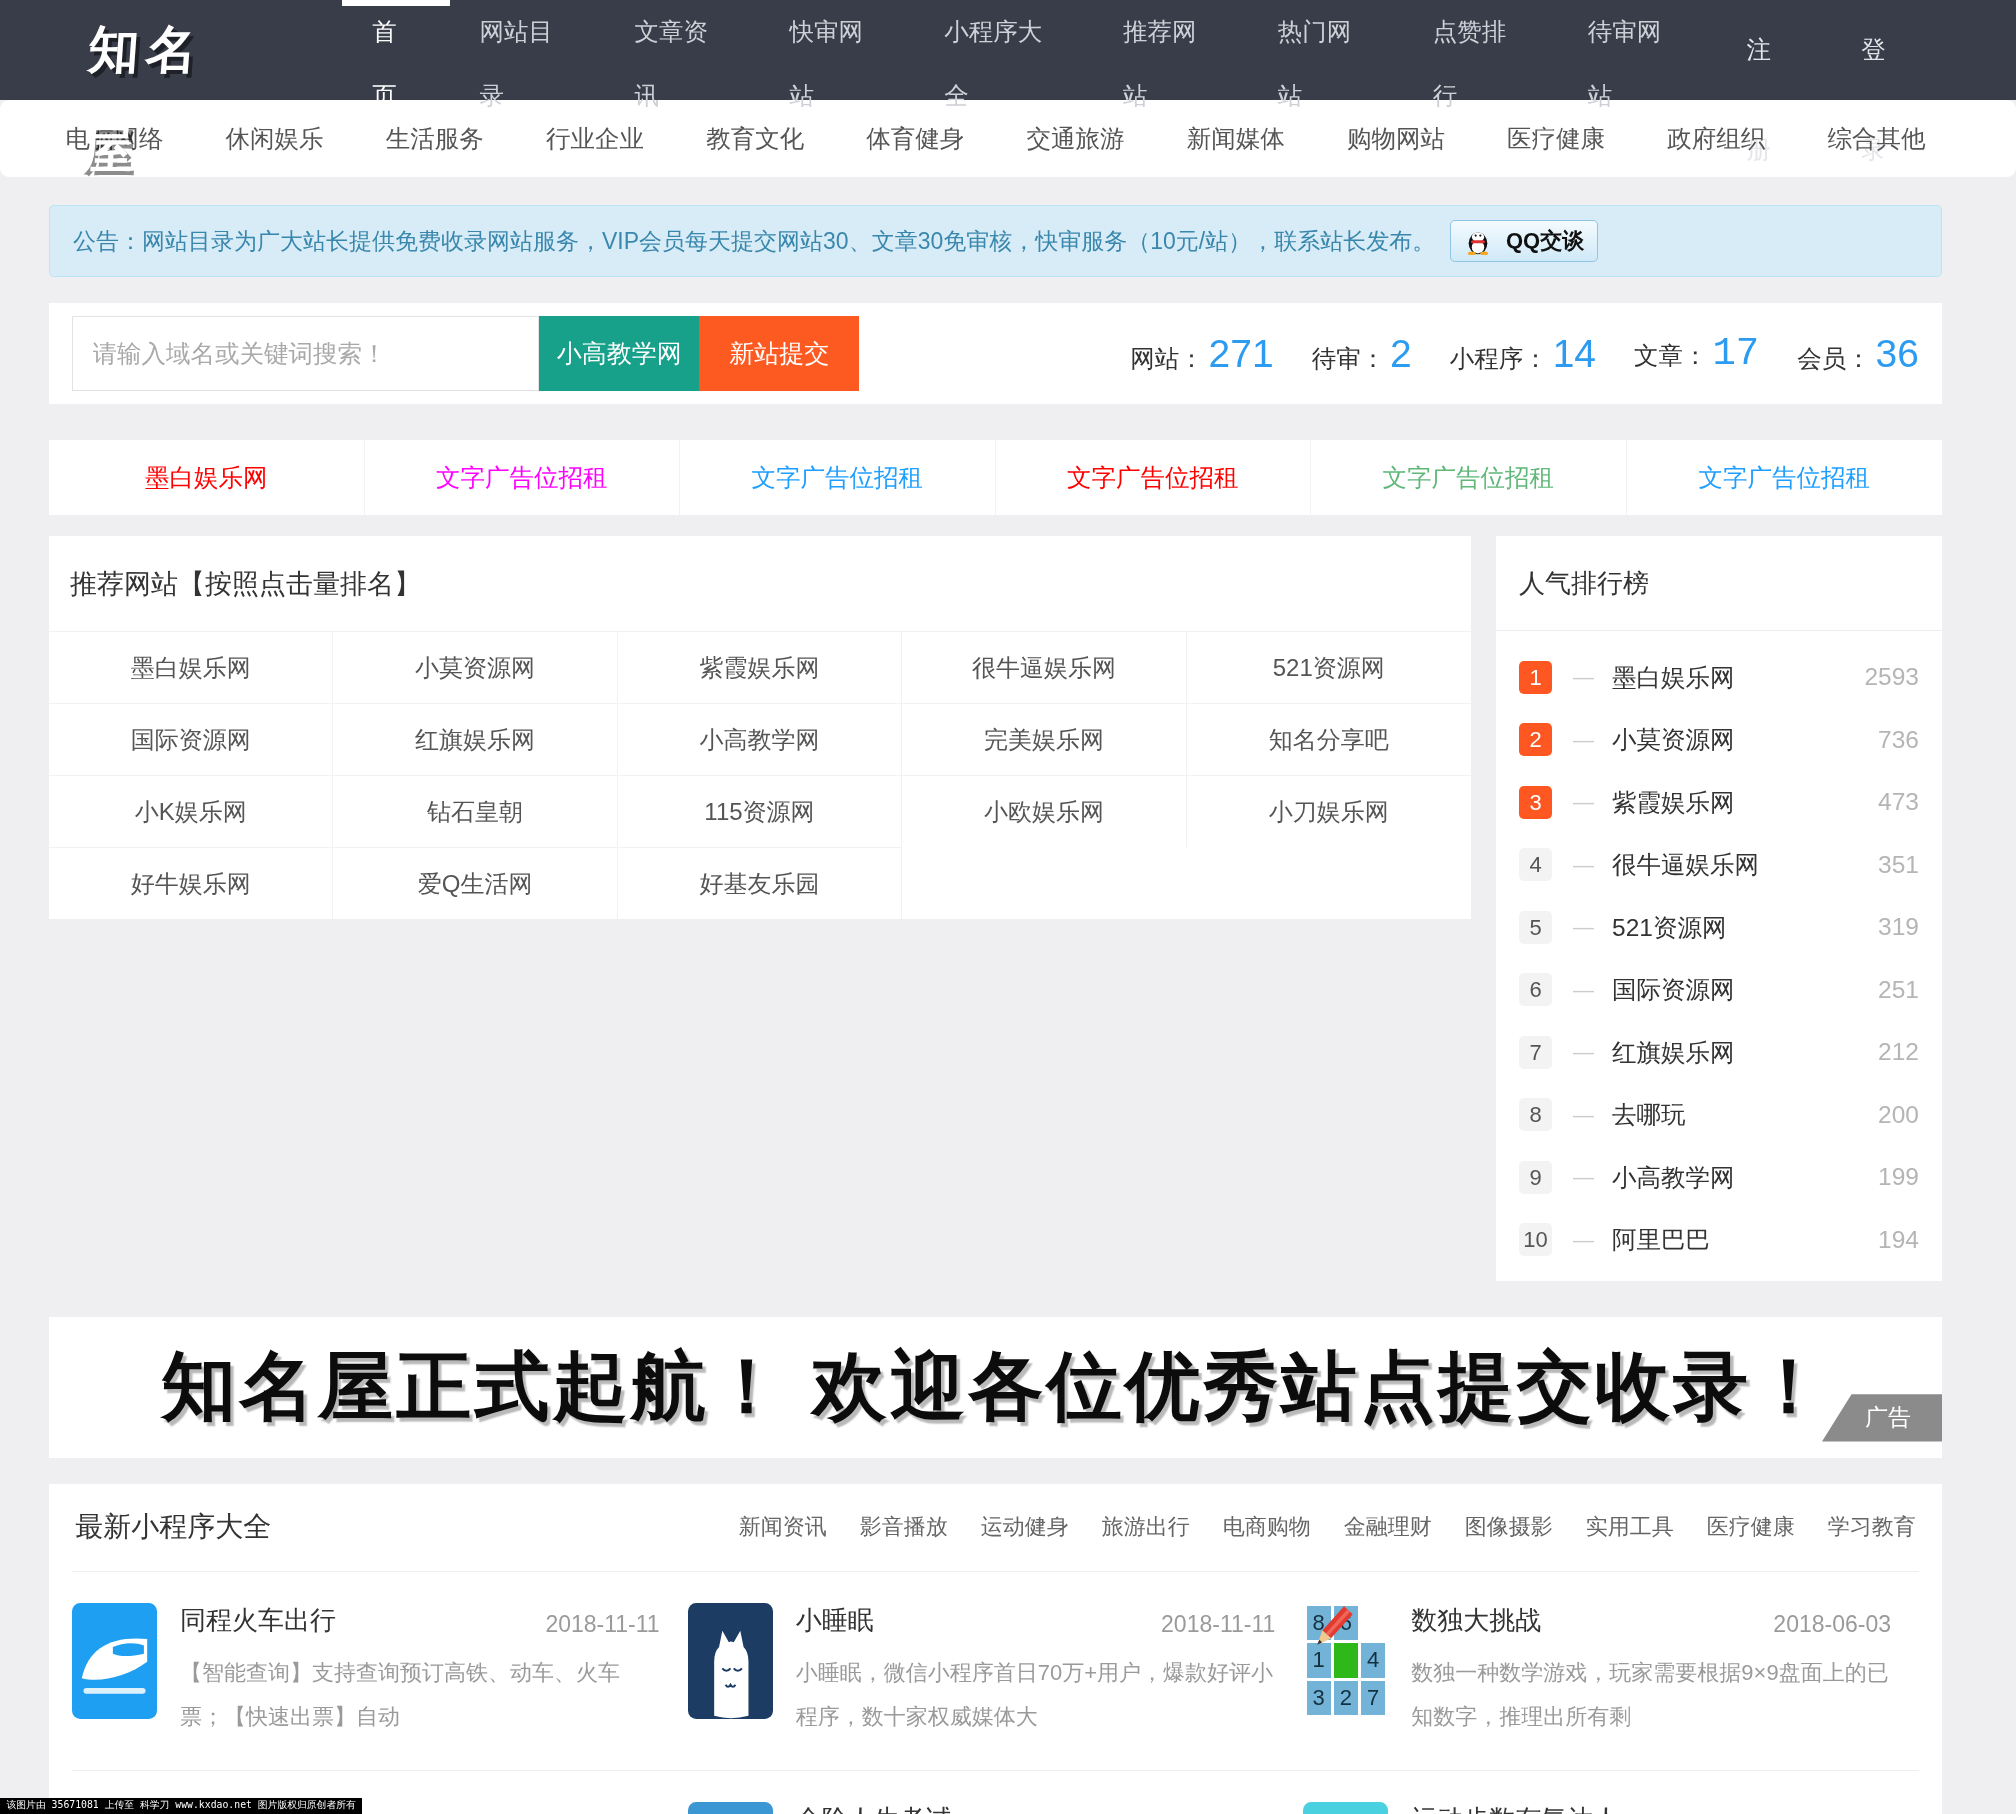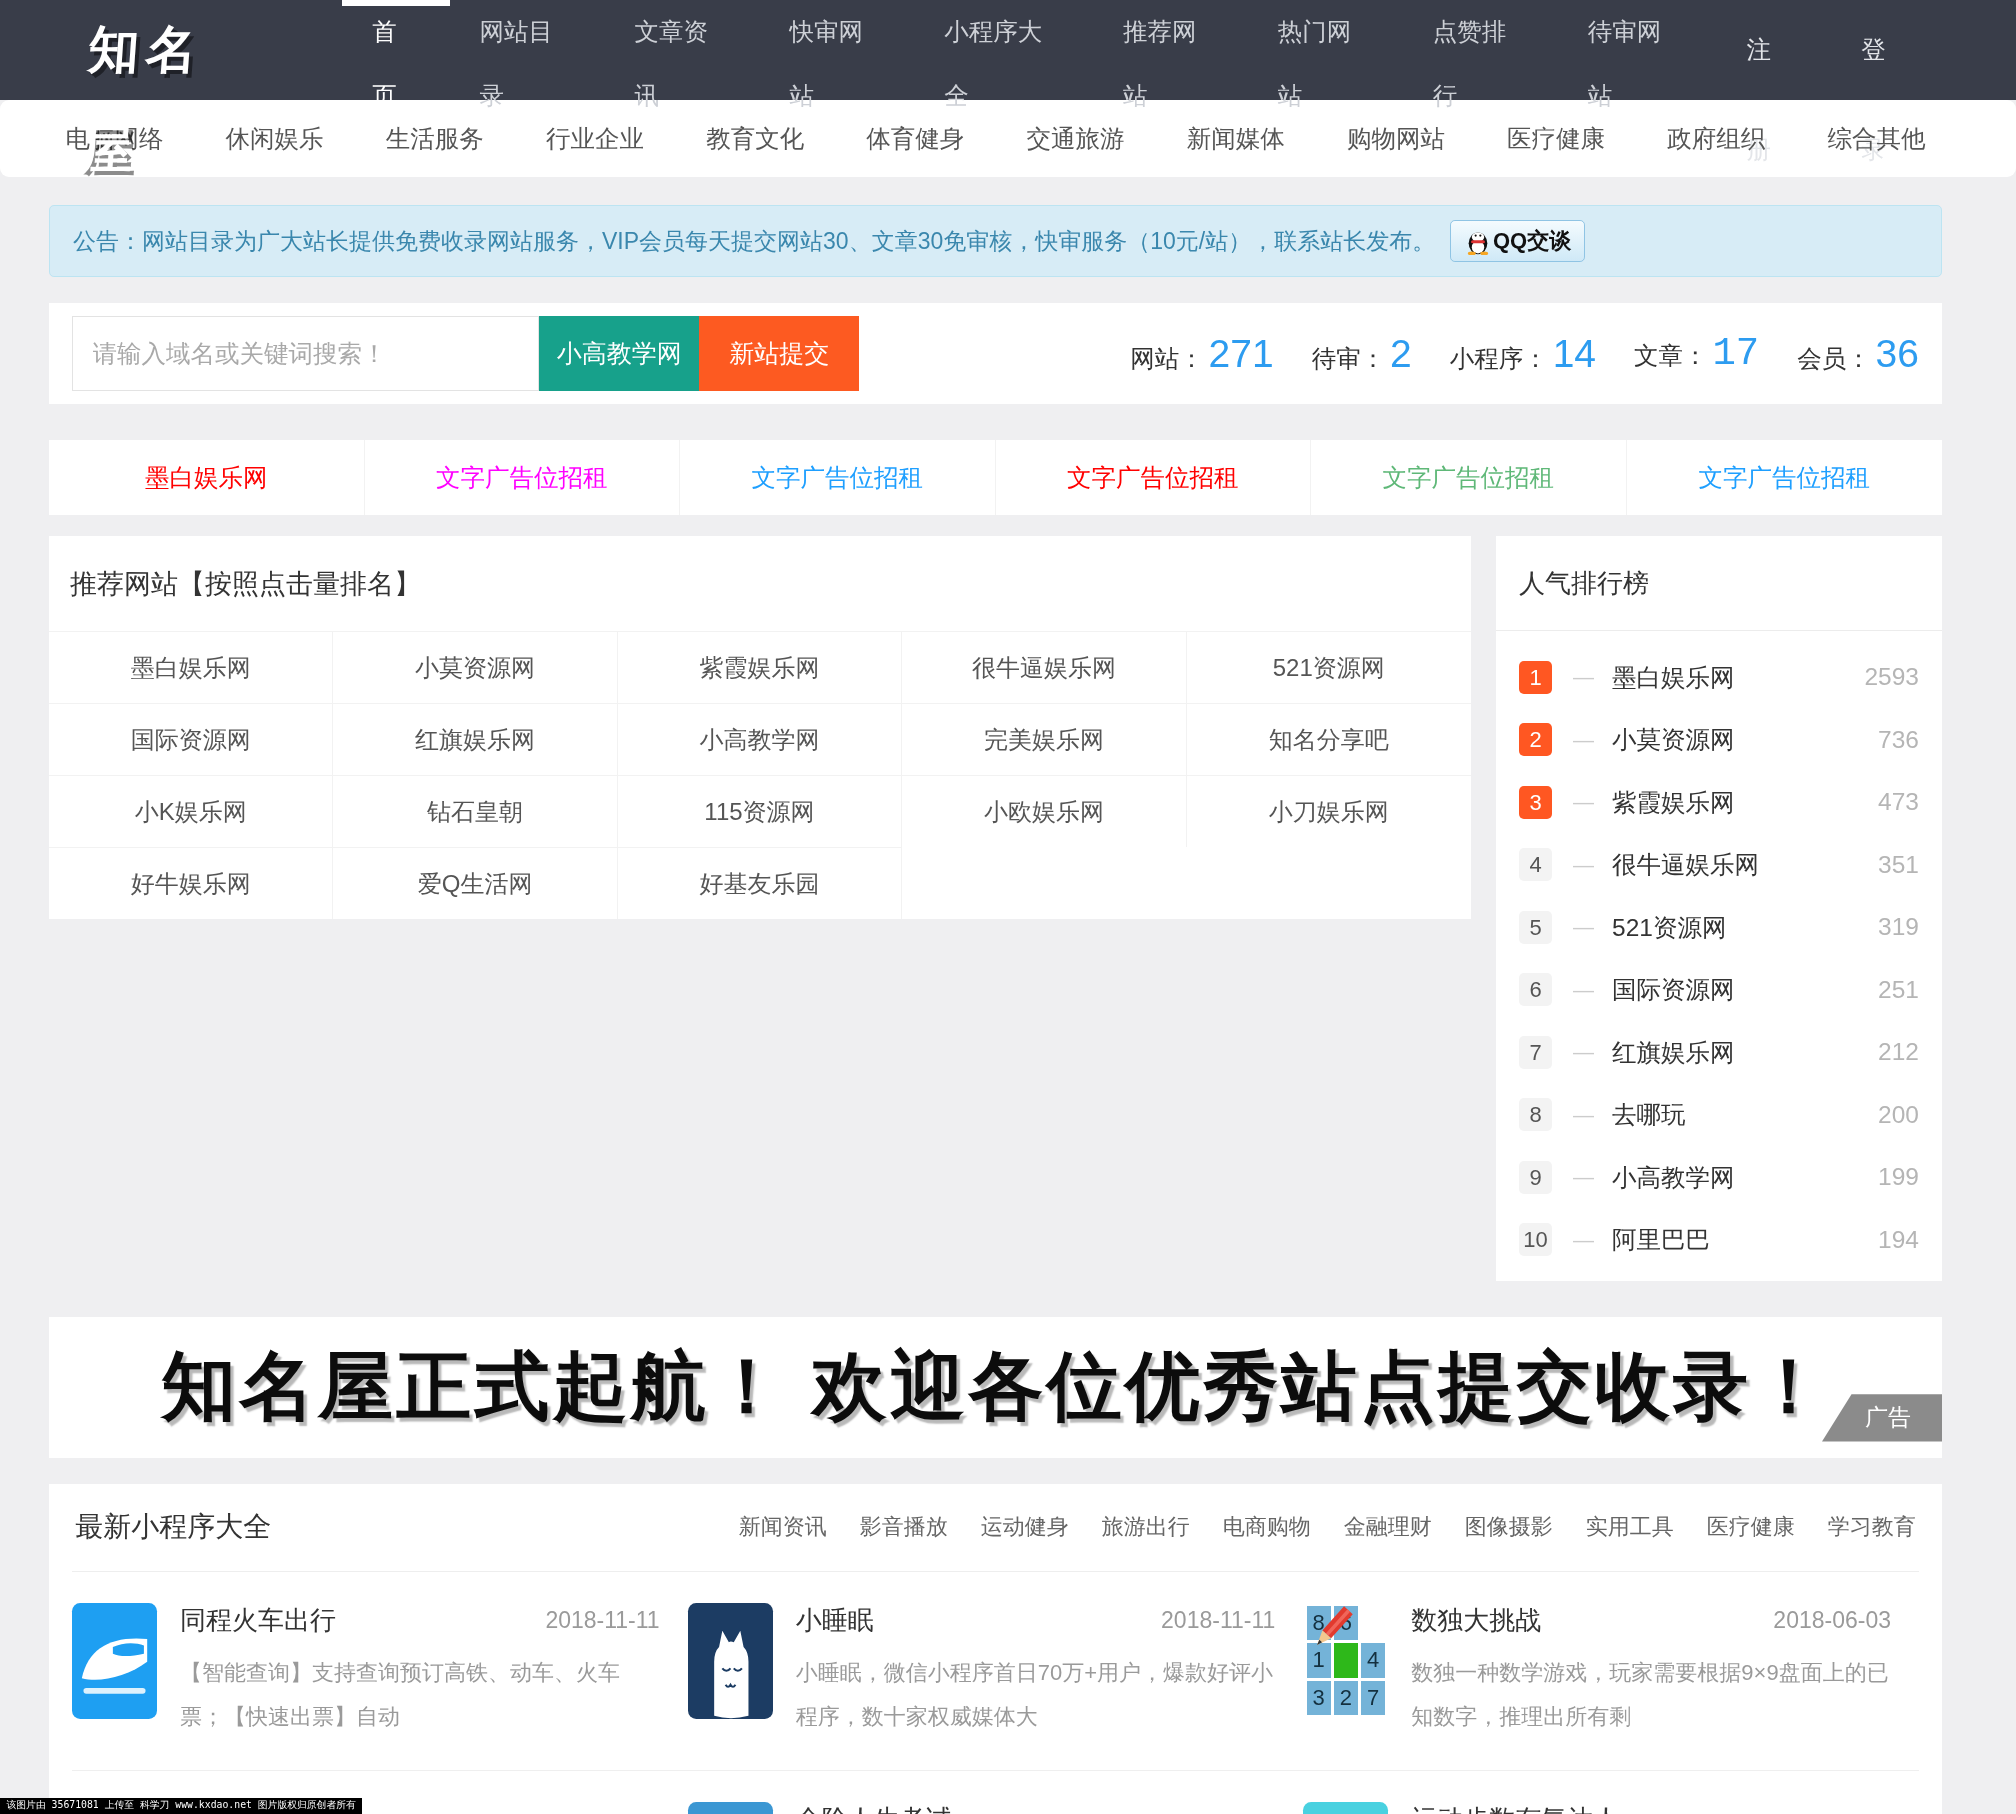--- a/index.html
+++ b/index.html
@@ -21,21 +21,21 @@
   .auth-link{line-height:100px;font-size:24.5px;color:#e3e5e9;padding:0 34px;cursor:pointer;}
   
   .subnav{background:#fff;height:77px;border-radius:9px;}
   .subnav-inner{margin-left:49px;width:1893px;display:flex;justify-content:space-between;padding:0 16.4px;box-sizing:border-box;}
   .cat-link{line-height:77px;font-size:24.5px;color:#555;cursor:pointer;}
   .container{margin-left:49px;width:1893px;}
   
   .notice{margin-top:28px;background:#d7ecf6;border:0.8px solid #bce4f2;border-radius:4.9px;height:72px;
           display:flex;align-items:center;padding:0 23px;box-sizing:border-box;}
   .notice-text{font-size:23px;color:#3a87ad;}
-  .qq-btn{margin-left:14.7px;display:inline-flex;align-items:center;gap:1px;
+  .qq-btn{margin-left:14.7px;display:inline-flex;align-items:center;gap:14px;
           background:linear-gradient(#f4fbfe,#cfe9f7);border:0.8px solid #8fc4e4;border-radius:4.9px;
           padding:4.9px 13px;font-size:22px;font-weight:bold;color:#111;cursor:pointer;}
   
   .search-card{margin-top:26px;background:#fff;height:101px;display:flex;align-items:center;
                justify-content:space-between;padding:0 23px;box-sizing:border-box;}
   .search-group{display:flex;height:75px;}
   .search-input{width:426px;border:0.8px solid #e3e3e3;font-size:24.5px;padding:0 19.6px;color:#333;outline:none;
                 font-family:inherit;}
   .search-input::placeholder{color:#a9a9a9;}
   .btn-search{width:160px;background:#17a18b;color:#fff;font-size:25px;border:none;cursor:pointer;font-family:inherit;}
@@ -78,21 +78,21 @@
   .mini-header{display:flex;align-items:center;justify-content:space-between;border-bottom:0.8px solid #eee;padding:24.5px 3.3px;}
   .mini-title{font-size:28px;color:#333;}
   .mini-tabs{display:flex;gap:33px;}
   .mini-tab{font-size:22px;color:#666;cursor:pointer;}
   .apps-grid{display:grid;grid-template-columns:repeat(3,1fr);}
   .app-card{display:flex;padding:31px 28px 31px 0;}
   .app-card.row1{border-bottom:0.8px solid #efefef;}
   .app-icon{width:85px;height:116px;border-radius:8.2px;flex:none;position:relative;overflow:hidden;background:#ddd;}
   .app-icon svg{position:absolute;inset:0;}
   .app-body{flex:1;margin-left:23px;min-width:0;}
-  .app-top{display:flex;justify-content:space-between;align-items:center;}
+  .app-top{display:flex;justify-content:space-between;align-items:flex-end;}
   .app-name{font-size:26px;color:#333;cursor:pointer;}
   .app-date{font-size:23px;color:#9a9a9a;}
   .app-desc{margin-top:13px;font-size:22px;color:#9a9a9a;line-height:2.0;max-height:92px;overflow:hidden;}
   
   .sudoku-grid{position:absolute;inset:0;display:grid;grid-template-columns:repeat(3,1fr);
                grid-template-rows:repeat(3,1fr);gap:3.3px;background:#fff;padding:3.3px;box-sizing:border-box;}
   .sd-cell{background:#74b3d8;color:#14303f;font-size:22px;display:flex;align-items:center;justify-content:center;}
   .sd-cell.white{background:#fff;}
   .sd-cell.green{background:#2eb81a;}
   .pencil{position:absolute;right:-4.9px;top:-4.9px;width:54px;height:54px;}

